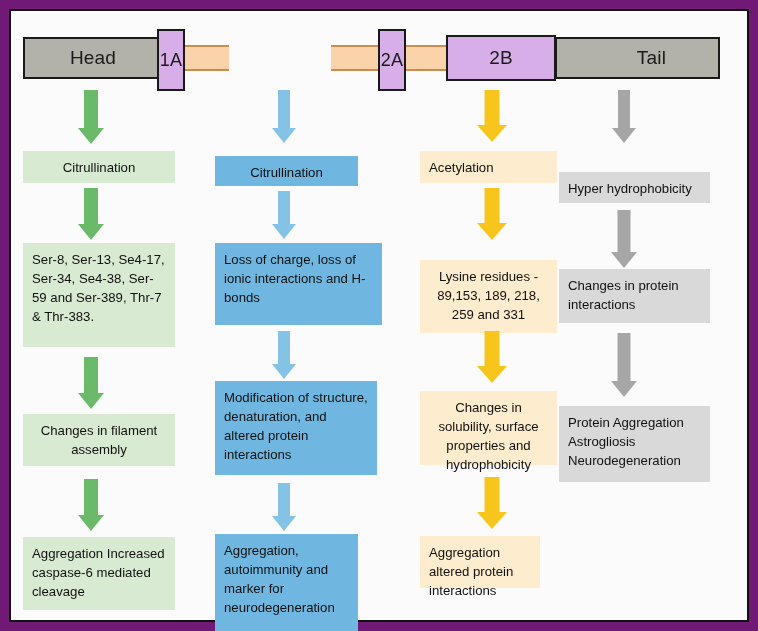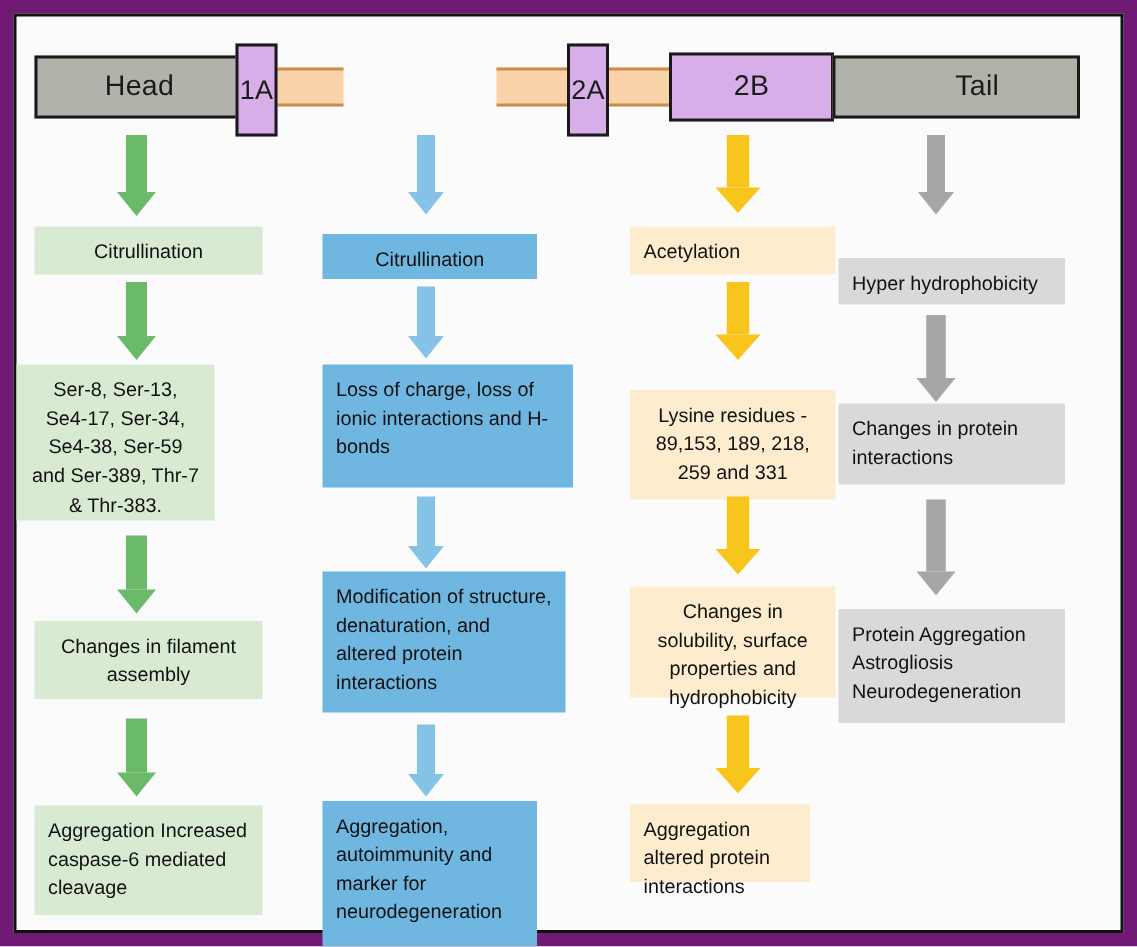--- a/index.html
+++ b/index.html
@@ -150,21 +150,21 @@
         <div class="head" style="top:38px; border-top:16px solid #6aba6a;"></div>
       </div>
 
       <div class="node green center" style="left:12px; top:140px; width:152px; height:32px;">Citrullination</div>
 
       <div class="arrow" style="left:80px; top:177px;">
         <div class="shaft" style="width:14px; height:36px; background:#6aba6a;"></div>
         <div class="head" style="top:36px; border-top:16px solid #6aba6a;"></div>
       </div>
 
-      <div class="node green" style="left:0; top:232px; width:132px; height:104px;text-align:center;">Ser-8, Ser-13, Se4-17, Ser-34, Se4-38, Ser-59 and Ser-389, Thr-7 &amp; Thr-383.</div>
+      <div class="node green" style="left:12px; top:232px; width:152px; height:104px;">Ser-8, Ser-13, Se4-17, Ser-34, Se4-38, Ser-59 and Ser-389, Thr-7 &amp; Thr-383.</div>
 
       <div class="arrow" style="left:80px; top:346px;">
         <div class="shaft" style="width:14px; height:36px; background:#6aba6a;"></div>
         <div class="head" style="top:36px; border-top:16px solid #6aba6a;"></div>
       </div>
 
       <div class="node green center" style="left:12px; top:403px; width:152px; height:52px;">Changes in filament assembly</div>
 
       <div class="arrow" style="left:80px; top:468px;">
         <div class="shaft" style="width:14px; height:36px; background:#6aba6a;"></div>

